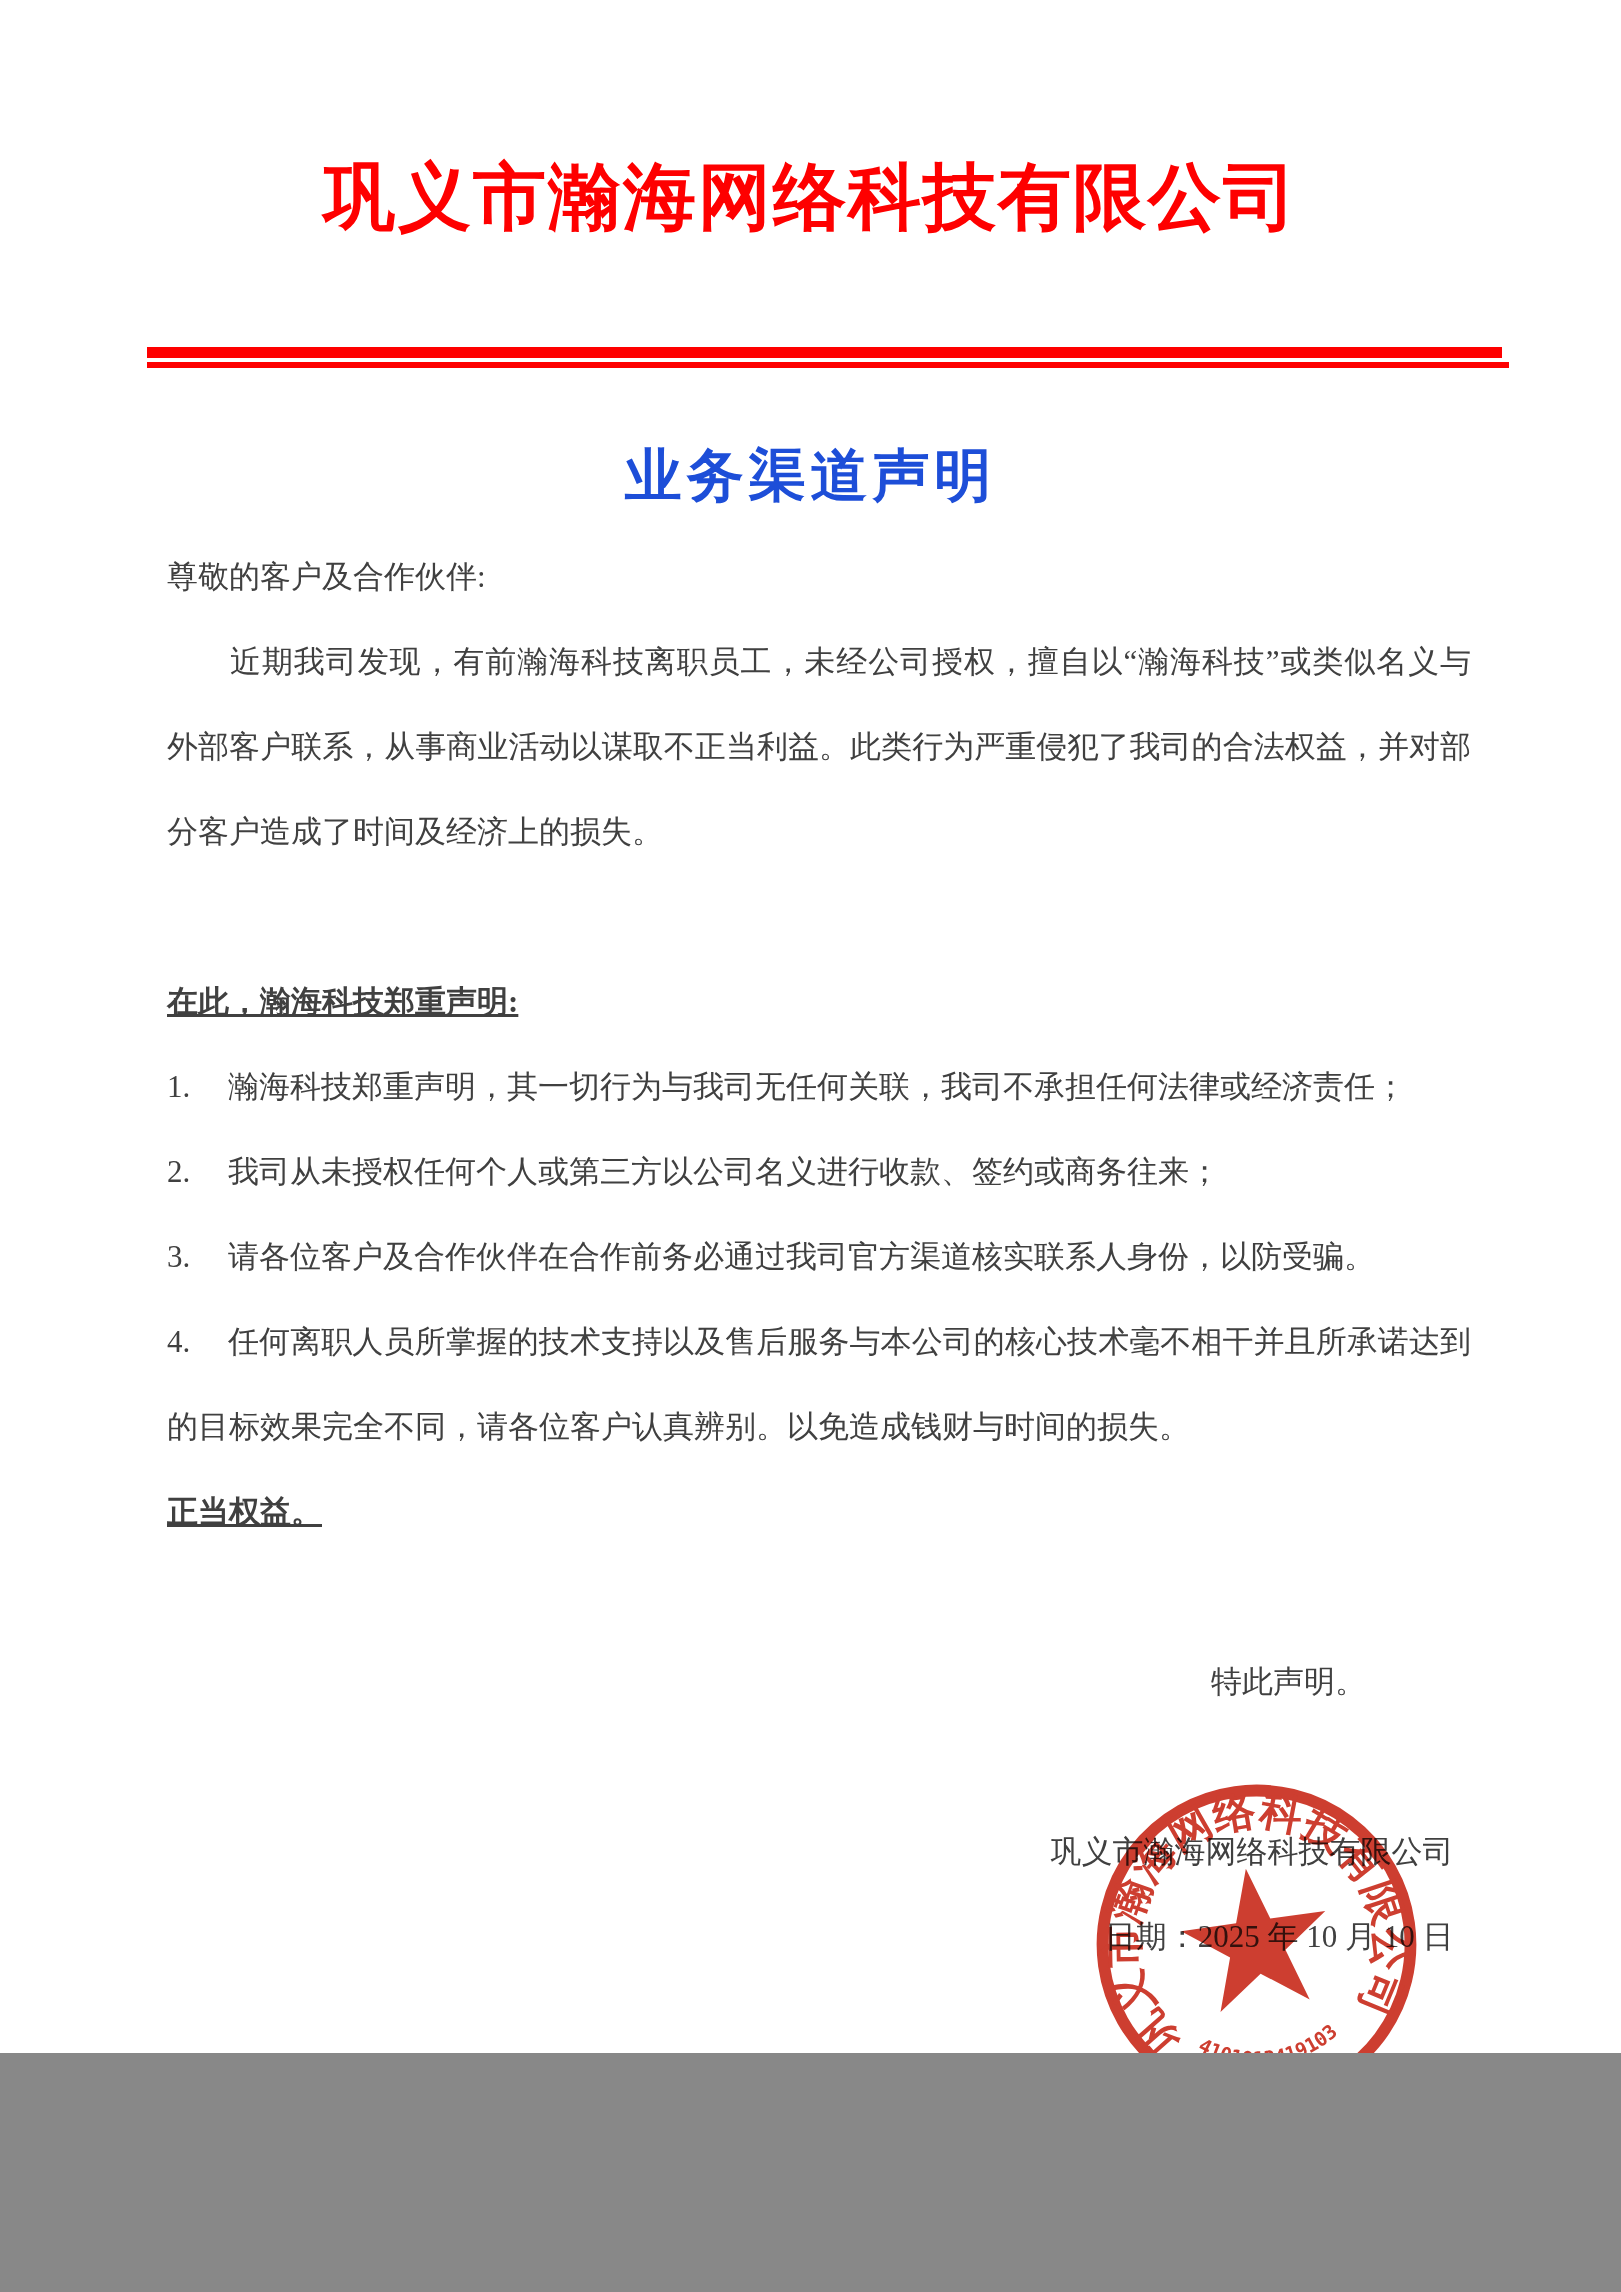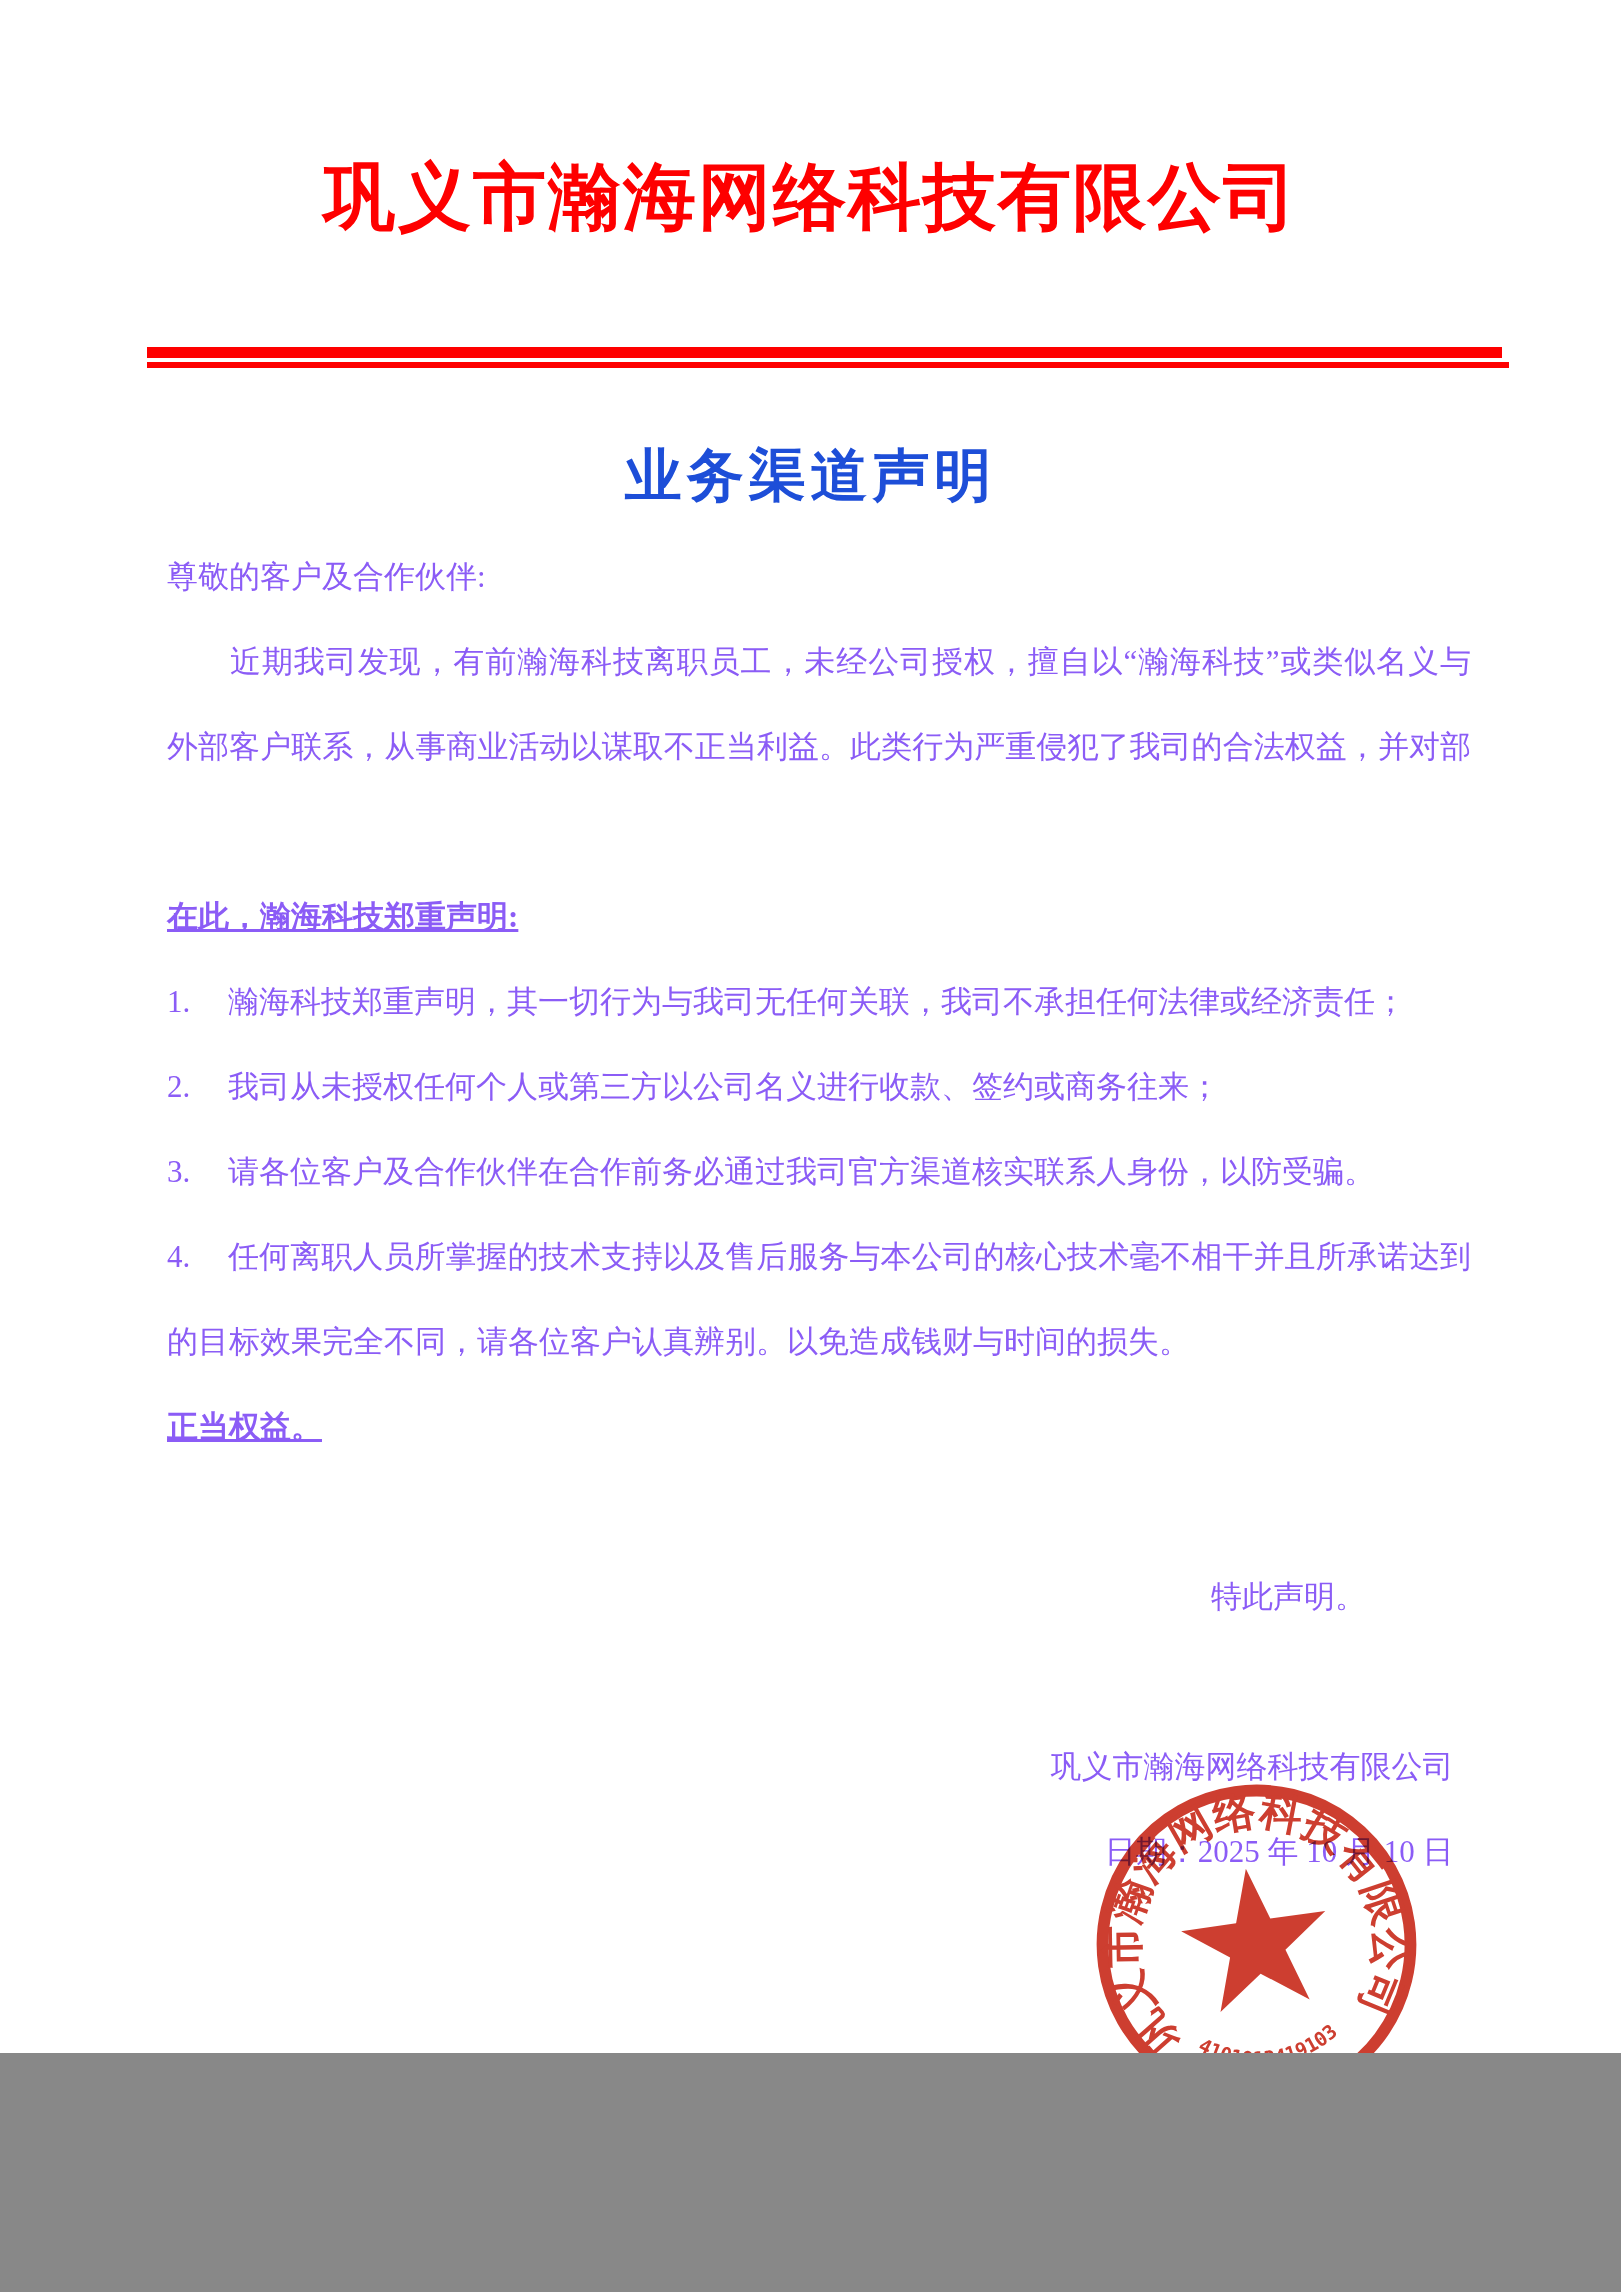--- a/index.html
+++ b/index.html
@@ -25,21 +25,21 @@
   .rule-footer{top:2208px;left:147px;width:1350px;height:12.7px;}
   .doc-title{
     position:absolute;top:438px;left:0;width:100%;
     text-align:center;
     color:#1d4ed8;
     font-size:57px;font-weight:bold;letter-spacing:4.9px;
     white-space:nowrap;
   }
   .content{
     position:absolute;top:534px;left:167px;width:1304px;
-    font-size:31px;color:#8b5cf6;
+    font-size:31px;color:#404040;
   }
   .line{
     height:85px;line-height:85px;
     white-space:nowrap;
   }
   .fill{
     text-align:justify;
     text-align-last:justify;
     text-justify:inter-character;
   }
@@ -70,20 +70,21 @@
   <div class="rule rule-thin"></div>
 
   <div class="doc-title">业务渠道声明</div>
 
   <div class="content">
 
     <div class="line">尊敬的客户及合作伙伴:</div>
 
     <div class="line fill indent">近期我司发现，有前瀚海科技离职员工，未经公司授权，擅自以“瀚海科技”或类似名义与</div>
     <div class="line fill">外部客户联系，从事商业活动以谋取不正当利益。此类行为严重侵犯了我司的合法权益，并对部</div>
+    <div class="line">分客户造成了时间及经济上的损失。</div>
 
     <div class="line"></div>
 
     <div class="line bold">在此，瀚海科技郑重声明:</div>
 
     <div class="line item">
       <span class="num">1.</span>
       <span class="txt">瀚海科技郑重声明，其一切行为与我司无任何关联，我司不承担任何法律或经济责任；</span>
     </div>
     <div class="line item">

